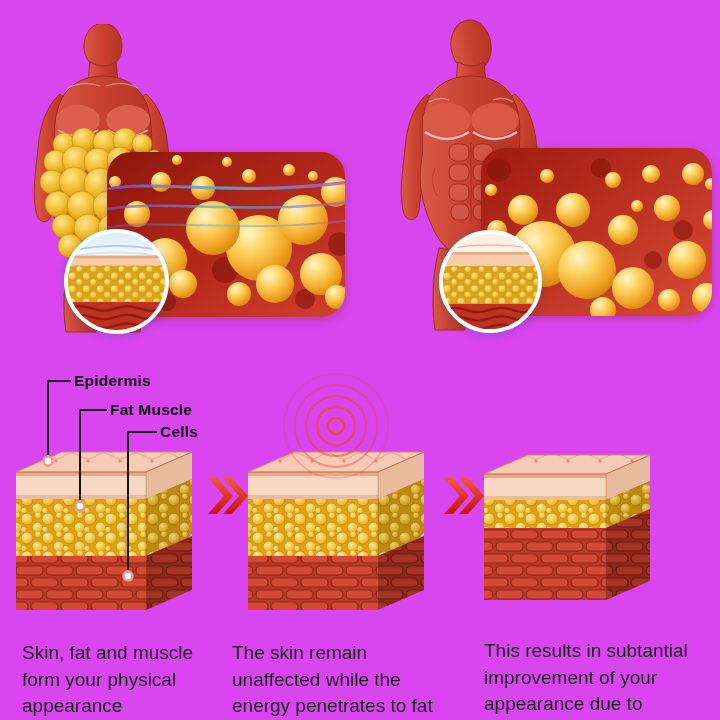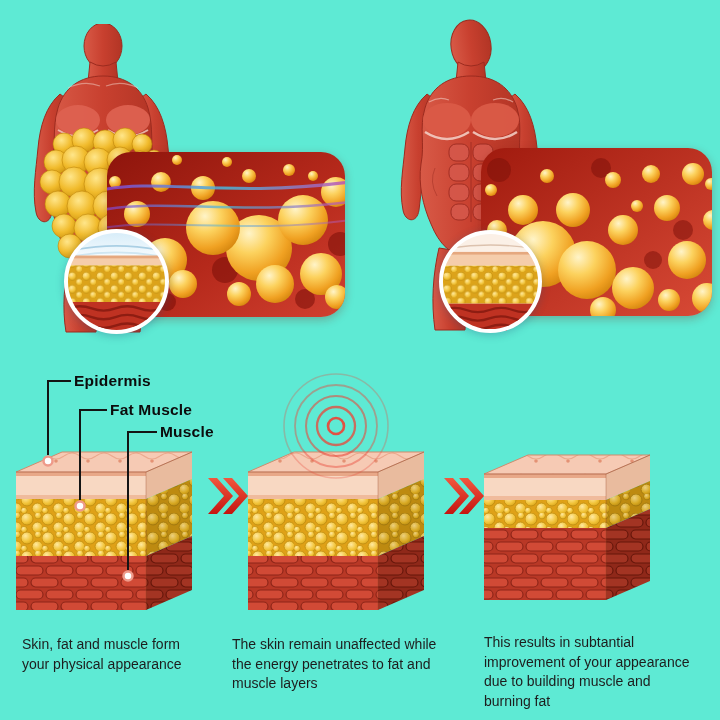--- a/index.html
+++ b/index.html
@@ -1,24 +1,24 @@
 <!DOCTYPE html>
 <html><head>
 <meta charset="utf-8">
 <style>
   html,body{margin:0;padding:0;}
   body{width:720px;height:720px;background:#fff;font-family:"Liberation Sans",sans-serif;}
-  .canvas{position:relative;width:720px;height:720px;background:#5eead4;overflow:hidden;}
+  .canvas{position:relative;width:720px;height:720px;background:#d946ef;overflow:hidden;}
   .abs{position:absolute;}
   .inset-rect{position:absolute;border-radius:24px;overflow:hidden;box-shadow:0 3px 10px rgba(120,20,10,.28);}
   .inset-rect svg{display:block;width:100%;height:100%;}
   .inset-circle{position:absolute;border-radius:50%;border:4px solid #fff;overflow:hidden;box-shadow:0 2px 9px rgba(40,80,120,.32);background:#fff;}
   .inset-circle svg{display:block;width:100%;height:100%;}
   .layer-label{position:absolute;font-weight:bold;font-size:15.5px;color:#0c0c0c;letter-spacing:.2px;white-space:nowrap;}
-  .caption{position:absolute;font-size:14px;line-height:1.4;color:#1d1d1d;}
+  .caption{position:absolute;font-size:19px;line-height:1.4;color:#1d1d1d;}
 </style>
 </head>
 <body>
 
 <div class="canvas">
 
   <svg width="0" height="0" style="position:absolute" aria-hidden="true">
     <defs>
       <linearGradient id="bodyG" x1="0" y1="0" x2="1" y2="0">
         <stop offset="0" stop-color="#d85a47"></stop>
@@ -377,19 +377,19 @@
       <polygon points="223,478 232,478 248,496 232,514 223,514 239,496"></polygon>
     </g>
     <g fill="url(#chevG)">
       <polygon points="444,478 453,478 469,496 453,514 444,514 460,496"></polygon>
       <polygon points="459,478 468,478 484,496 468,514 459,514 475,496"></polygon>
     </g>
   </svg>
 
   <span class="layer-label" style="left:74px;top:372px">Epidermis</span>
   <span class="layer-label" style="left:110px;top:401px">Fat Muscle</span>
-  <span class="layer-label" style="left:160px;top:423px">Muscle</span>
+  <span class="layer-label" style="left:160px;top:423px">Cells</span>
 
   <p class="caption" style="left:22px;top:621px;width:178px">Skin, fat and muscle form your physical appearance</p>
   <p class="caption" style="left:232px;top:621px;width:207px">The skin remain unaffected while the energy penetrates to fat and muscle layers</p>
   <p class="caption" style="left:484px;top:619px;width:207px">This results in subtantial improvement of your appearance due to building muscle and burning fat</p>
 
 </div>
 
 </body></html>

